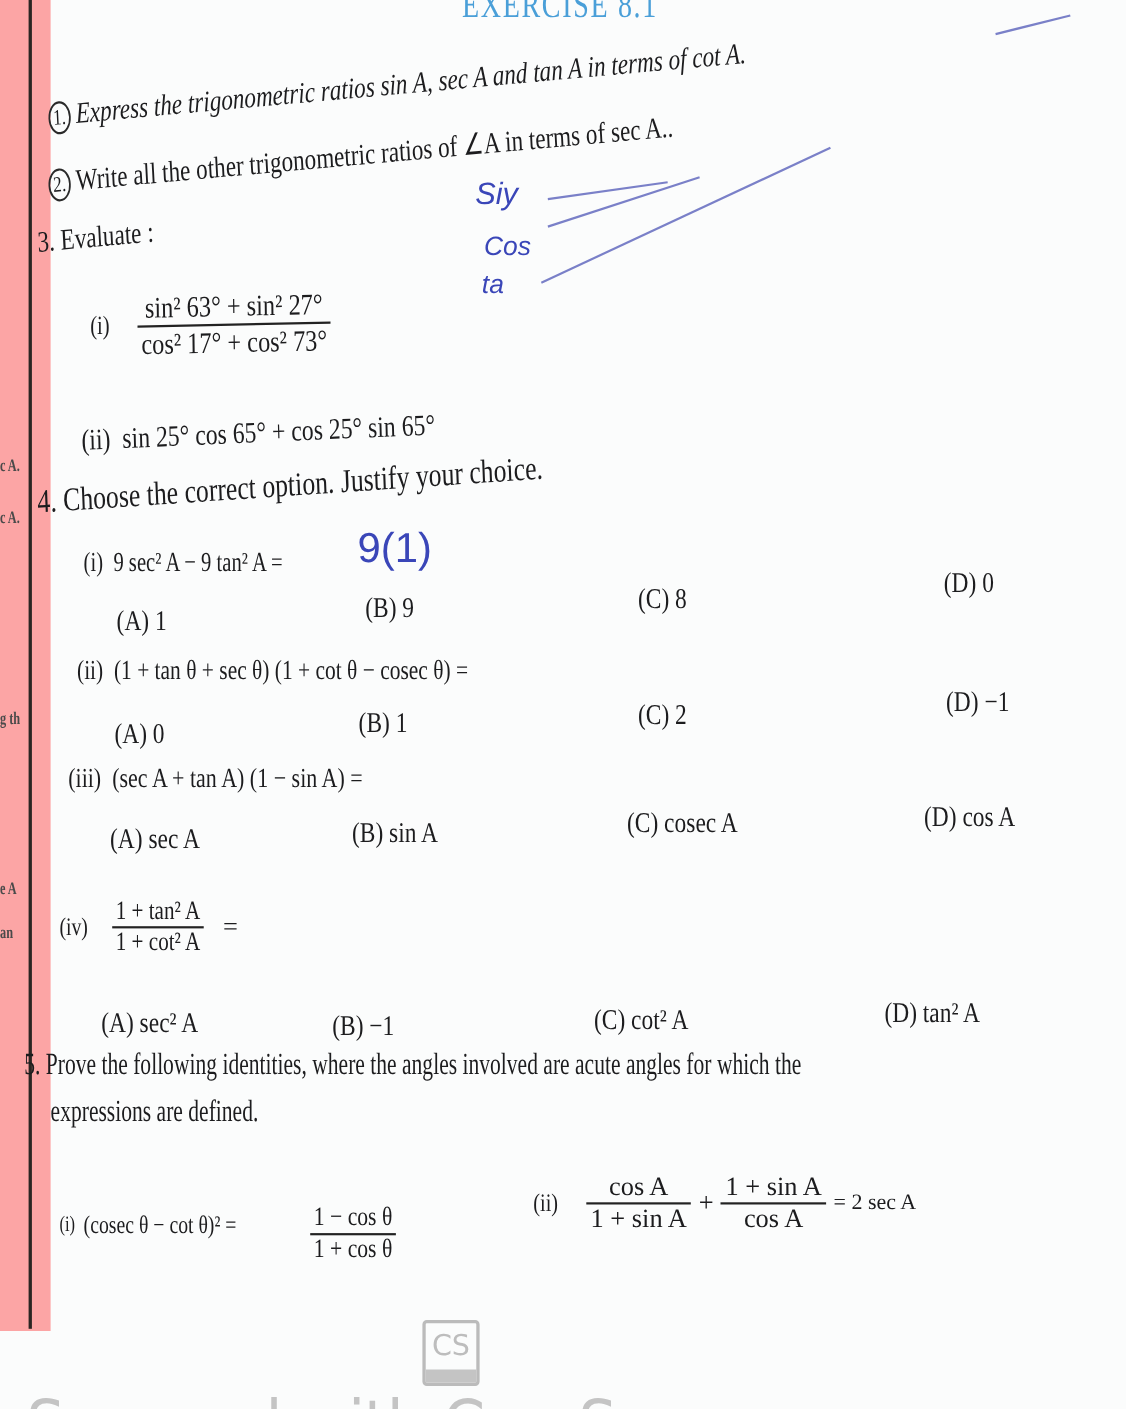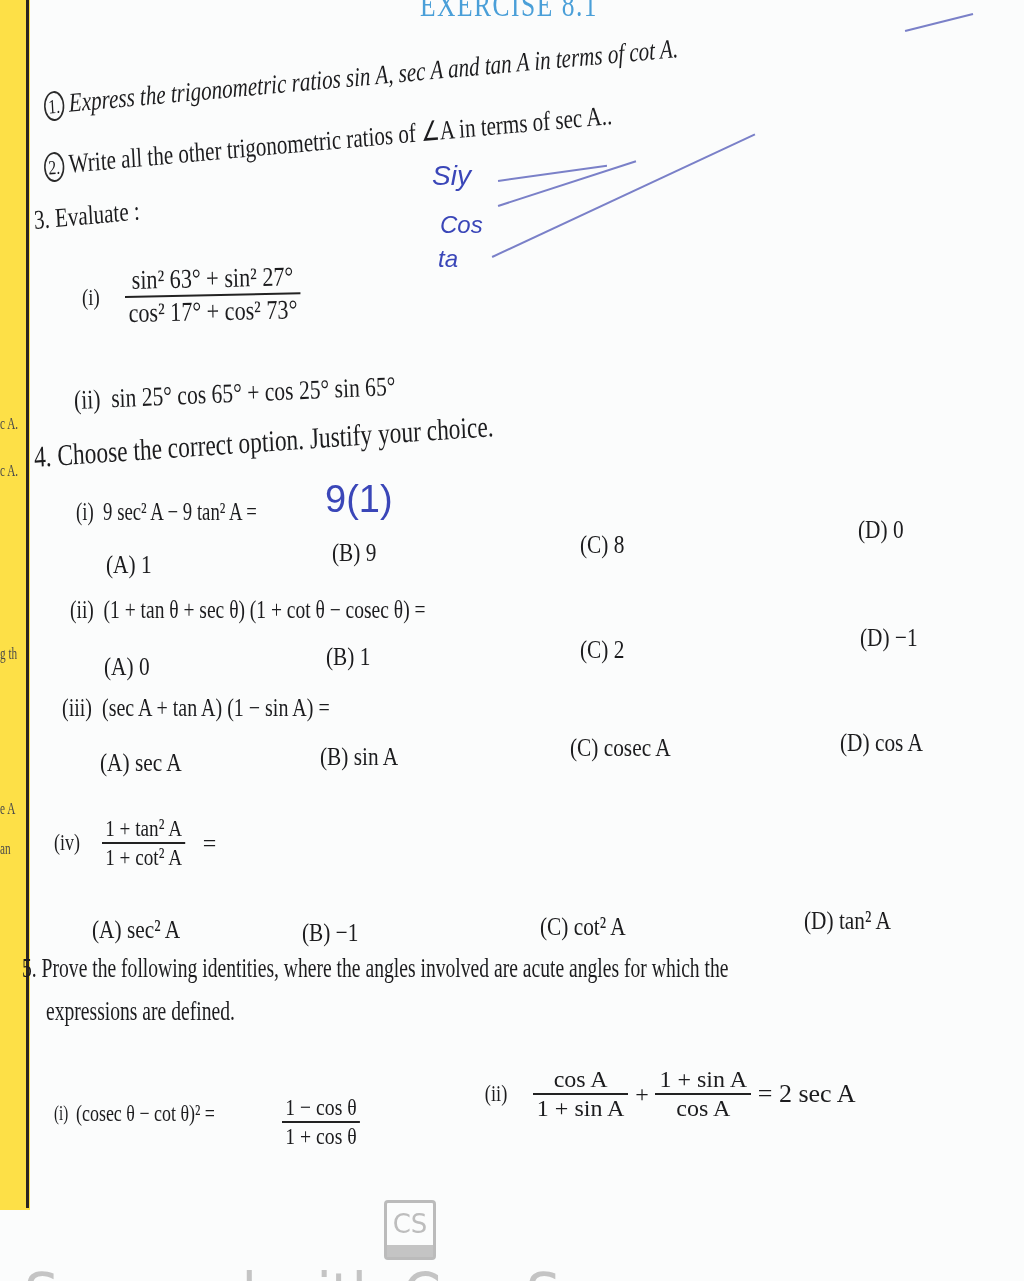--- a/index.html
+++ b/index.html
@@ -1,20 +1,20 @@
 <!DOCTYPE html>
 <html><head>
   <meta charset="utf-8">
   <style>
     html, body { margin:0; padding:0; }
     body {
       width:1024px; height:1281px; background:#fbfcfc; position:relative; overflow:hidden;
       font-family: "Liberation Serif", serif; color:#1c1c1e;
     }
-    .left-strip { position:absolute; left:0; top:0; width:30px; height:1210px; background:#fde047; }
+    .left-strip { position:absolute; left:0; top:0; width:46px; height:1210px; background:#fca5a5;font-weight:bold; }
     .margin-line { position:absolute; left:26px; top:0; width:3px; height:1208px; background:#2a2522; }
     .strip-text { position:absolute; left:0; font-size:16px; color:#4a4a4a; transform:scaleX(0.7); transform-origin:left; }
     .header { position:absolute; left:420px; top:-14px; font-size:34px; color:#4a9fd8; letter-spacing:2px; transform:scaleX(0.75); transform-origin:left; }
     .line { position:absolute; white-space:nowrap; font-size:27px; transform-origin:left center; }
     .cond { transform:scaleX(0.78); }
     .circled { display:inline-block; border:2px solid #2a2a2a; border-radius:50%; width:22px; height:26px; text-align:center; line-height:26px; font-size:20px; margin-right:6px; }
     .hand { position:absolute; font-family:Liberation Sans, sans-serif; color:#3a46b8; font-style:italic; }
     .hline { position:absolute; height:1.5px; background:#7a80c8; transform-origin:left center; }
     .frac { display:inline-block; vertical-align:middle; text-align:center; }
     .frac .top, .frac .bot { display:block; padding:0 4px; }
@@ -136,21 +136,21 @@
   <span style="vertical-align:middle; font-size:23px; display:inline-block; transform:scaleX(0.8); margin-right:16px;">(ii)</span>
   <span class="frac" style="font-size:24px;">
     <span class="top">cos A</span>
     <span class="bot">1 + sin A</span>
   </span>
   <span style="vertical-align:middle; font-size:24px;">+</span>
   <span class="frac" style="font-size:24px;">
     <span class="top">1 + sin A</span>
     <span class="bot">cos A</span>
   </span>
-  <span style="vertical-align:middle; font-size:26px;">= 2 sec A</span>
+  <span style="vertical-align:middle; font-size:20px;">= 2 sec A</span>
 </div>
 
 <div class="watermark">
   <div class="cs-logo">
     <span>CS</span>
     <div class="bar"></div>
   </div>
   <div class="wm-text">Scanned with CamScanner</div>
 </div>
 

